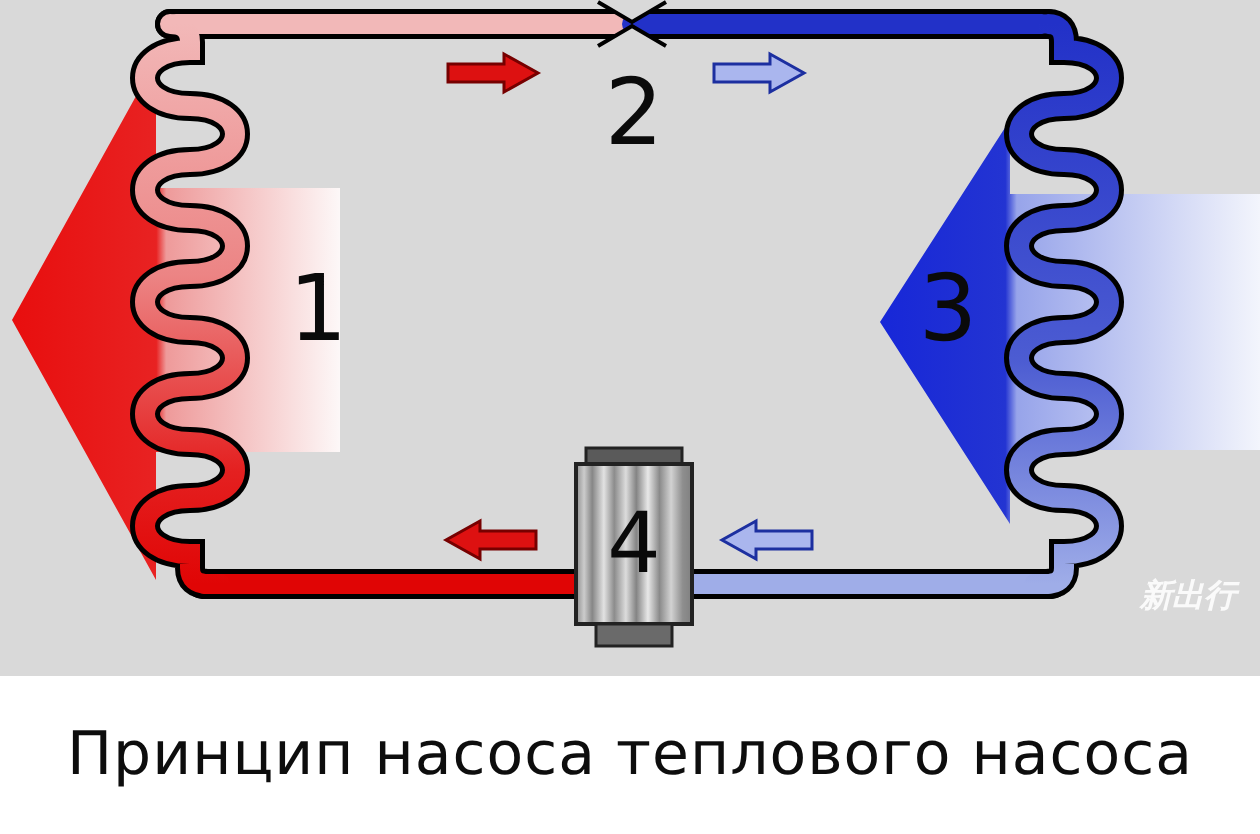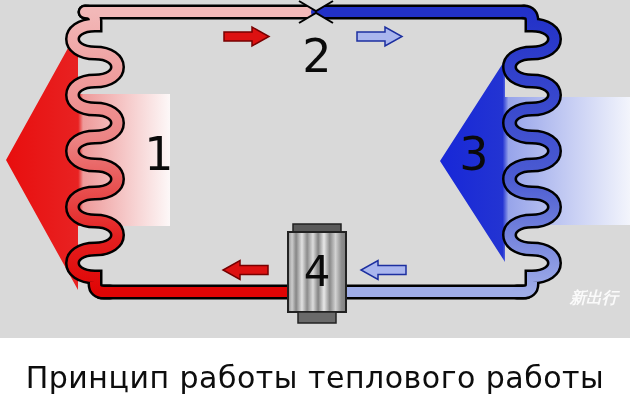--- a/index.html
+++ b/index.html
@@ -112,16 +112,16 @@
 
     <text class="num" x="159" y="170" font-size="46" text-anchor="middle">1</text>
     <text class="num" x="317" y="72" font-size="46" text-anchor="middle">2</text>
     <text class="num" x="474" y="170" font-size="46" text-anchor="middle">3</text>
     <text class="num" x="317" y="286" font-size="42" text-anchor="middle">4</text>
 
     <text class="wm" x="594" y="303" font-size="16" text-anchor="middle">新出行</text>
   </svg>
 
   <div id="caption-band">
-    <div class="caption">Принцип работы теплового работы</div>
+    <div class="caption">Принцип насоса теплового насоса</div>
   </div>
 
 </div>
 
 </body></html>

